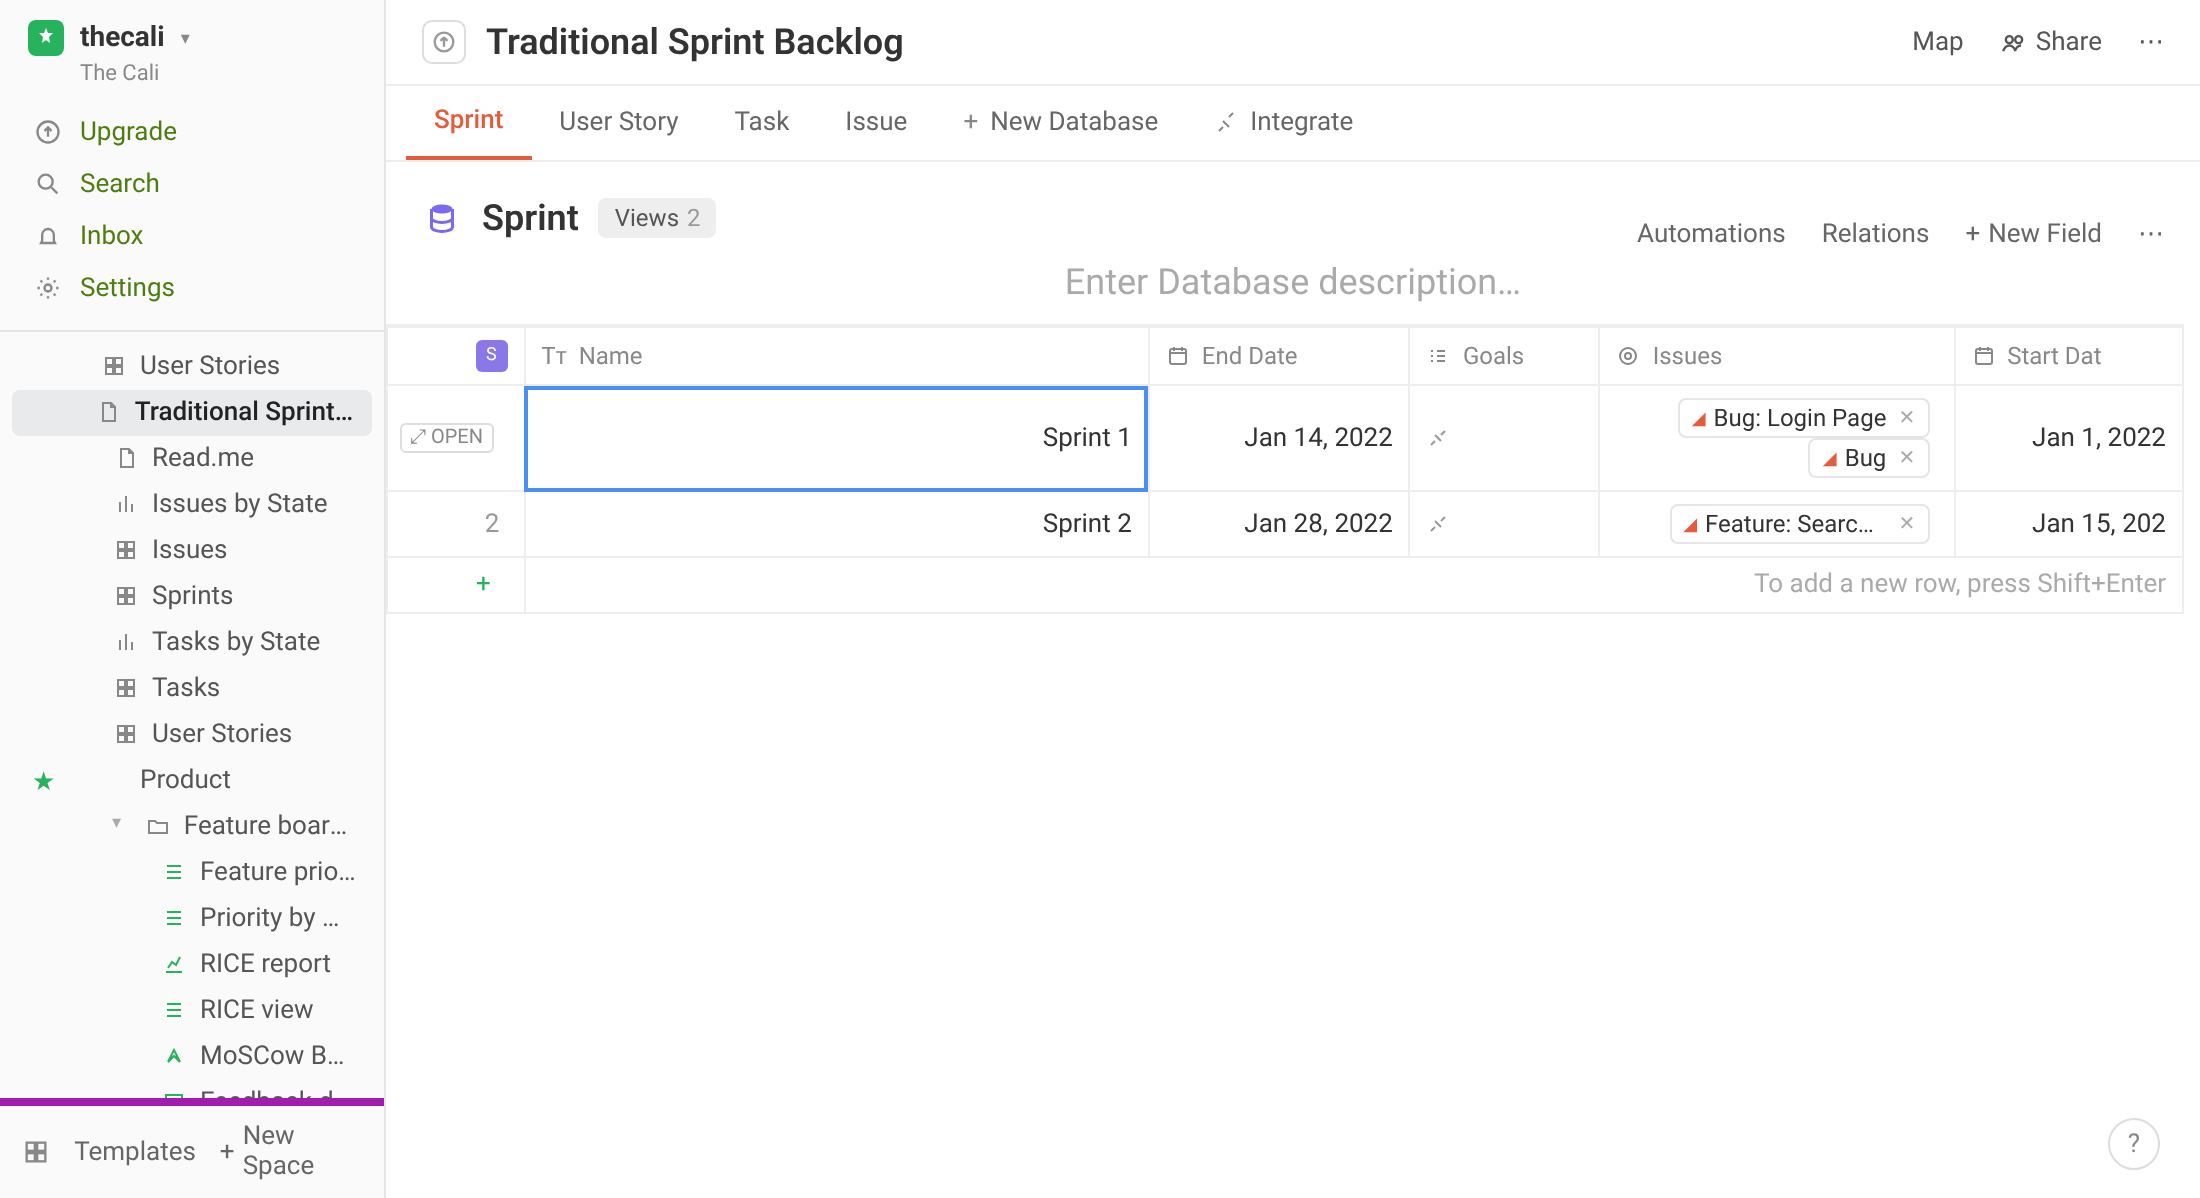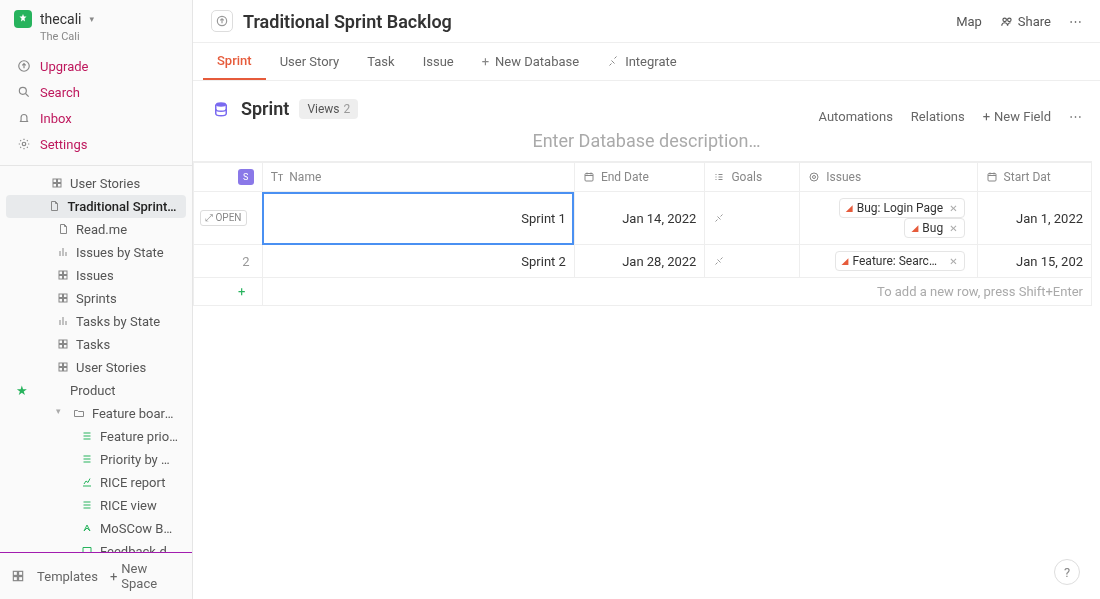--- a/index.html
+++ b/index.html
@@ -1,38 +1,38 @@
 <!DOCTYPE html>
 <html><head>
 <meta charset="utf-8">
 <style>
 * { box-sizing: border-box; margin: 0; padding: 0; }
 body { font-family: -apple-system, BlinkMacSystemFont, "Segoe UI", Roboto, sans-serif; font-size: 13px; color: #333; background: #fff; width: 1100px; height: 599px; overflow: hidden; display: flex; }
 .sidebar { width: 193px; border-right: 1px solid #e5e5e5; display: flex; flex-direction: column; background: #fafafa; }
 .workspace-header { padding: 10px 14px 6px; }
 .workspace-row { display: flex; align-items: center; gap: 8px; }
 .workspace-logo { width: 18px; height: 18px; background: #27b35d; border-radius: 4px; display:flex; align-items:center; justify-content:center; }
-.workspace-name { font-weight: 400; font-size: 14px; }
+.workspace-name { font-weight: 700; font-size: 14px; }
 .chevron-down { font-size: 9px; color: #888; }
 .workspace-sub { font-size: 11px; color: #888; margin-left: 26px; margin-top: 2px; }
 .sidebar-section { padding: 4px 8px; }
-.side-item { display: flex; align-items: center; gap: 8px; padding: 5px 8px; border-radius: 4px; cursor: pointer; color: #be185d; }
+.side-item { display: flex; align-items: center; gap: 8px; padding: 5px 8px; border-radius: 4px; cursor: pointer; color: #4d7c0f; }
 .side-icon { width: 16px; height: 16px; display:flex; align-items:center; justify-content:center; color:#888; }
 .side-divider { height:1px; background:#e5e5e5; margin:4px 0; }
 .nav-list { flex:1; overflow-y:auto; padding: 2px 6px; }
 .nav-item { display:flex; align-items:flex-start; gap:6px; padding: 4px 8px; border-radius:4px; cursor:pointer; color:#555; }
 .nav-item.active { background:#e8eaec; color:#222; font-weight:500; }
 .nav-item .nav-icon { width:14px; height:14px; display:flex; align-items:center; justify-content:center; color:#888; flex-shrink:0; }
 .nav-item.indent-1 { padding-left: 28px; }
 .nav-item.indent-2 { padding-left: 50px; }
 .nav-item.indent-3 { padding-left: 74px; }
 .nav-item.starred .star-pre { color:#27b35d; position:absolute; left:10px; }
 .nav-item { position:relative; }
 .nav-label { white-space:nowrap; overflow:hidden; text-overflow:ellipsis; }
-.sidebar-footer { border-top:1px solid #a21caf; padding:8px 10px; display:flex; align-items:center; gap:12px; color:#666; }
+.sidebar-footer { border-top:4px solid #a21caf; padding:8px 10px; display:flex; align-items:center; gap:12px; color:#666; }
 .sidebar-footer .plus-btn { display:flex; align-items:center; gap:4px; }
 .main { flex:1; display:flex; flex-direction:column; position:relative; }
 .topbar { display:flex; align-items:center; padding: 10px 18px; border-bottom:1px solid #eee; gap:10px; }
 .page-icon { width:22px; height:22px; border:1px solid #ddd; border-radius:5px; display:flex; align-items:center; justify-content:center; color:#888; }
 .page-title { font-size:18px; font-weight:600; flex:1; }
 .topbar-actions { display:flex; align-items:center; gap:18px; color:#555; }
 .topbar-actions .act { display:flex; align-items:center; gap:4px; cursor:pointer; }
 .tabs { display:flex; align-items:center; gap:0; padding: 0 10px; border-bottom:1px solid #eee; }
 .tab { padding:10px 14px; cursor:pointer; color:#666; display:flex; align-items:center; gap:6px; }
 .tab.active { color:#e65b3b; border-bottom:2px solid #e65b3b; font-weight:500; }

